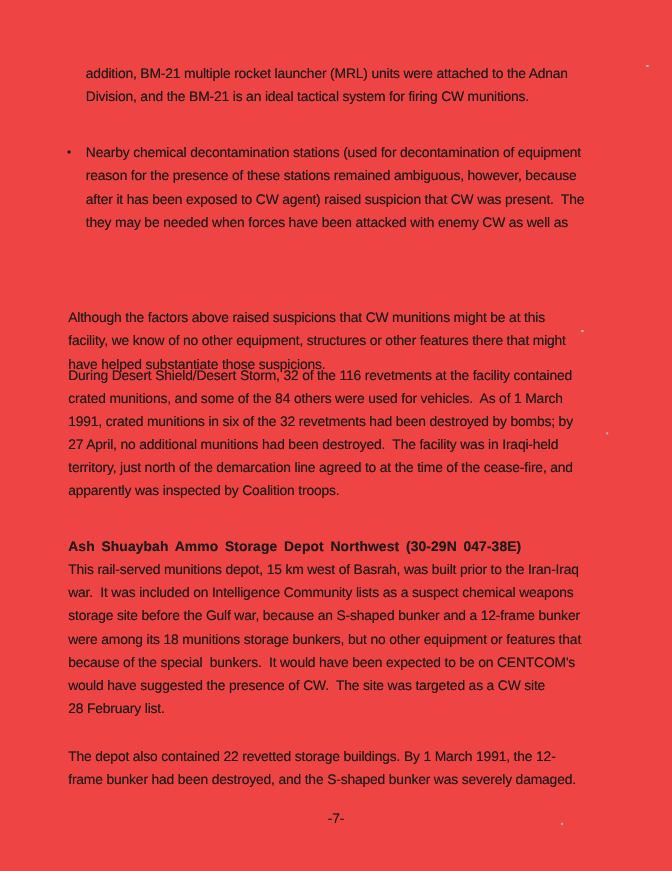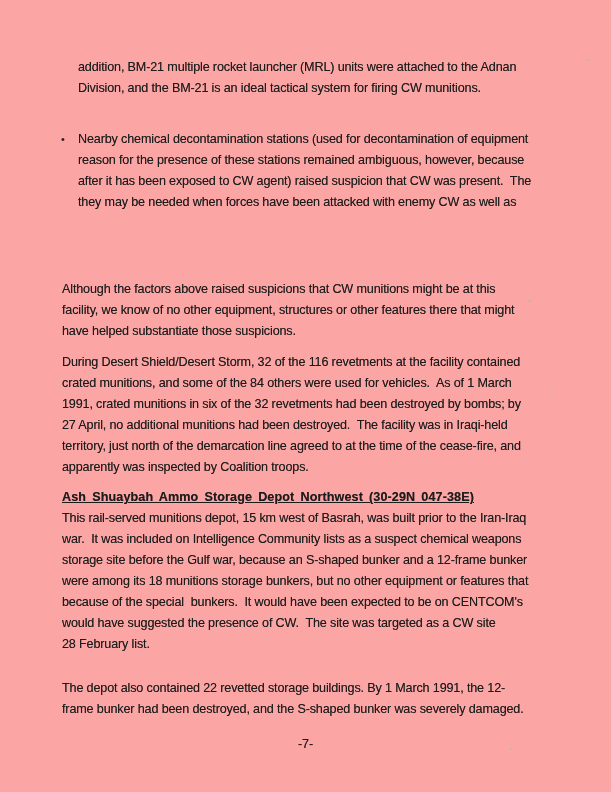--- a/index.html
+++ b/index.html
@@ -5,41 +5,40 @@
   html, body {
     margin: 0;
     padding: 0;
     background: #e8e8e8;
   }
   .page {
     position: relative;
     width: 611px;
     height: 792px;
     margin: 0 auto;
-    background: #fca5a5;
+    background: #ef4444;
     overflow: hidden;
     font-family: "Liberation Sans", "DejaVu Sans", sans-serif;
     color: #1c1c1c;
     font-size: 12.6px;
     letter-spacing: -0.15px;
   }
   .block {
     position: absolute;
   }
   .ln {
     white-space: pre;
     line-height: 21px;
     height: 21px;
     text-shadow: 0 0 0.5px rgba(20,20,20,0.55);
   }
   .heading-line {
     font-weight: bold;
     word-spacing: 2.5px;
     letter-spacing: 0.1px;
-    text-decoration: underline;
   }
   .bullet-marker {
     position: absolute;
     left: -17px;
     top: 0;
     line-height: 21px;
     font-size: 11px;
   }
   .footer {
     position: absolute;
@@ -73,21 +72,21 @@
     <div class="ln">after it has been exposed to CW agent) raised suspicion that CW was present.  The</div>
     <div class="ln">they may be needed when forces have been attacked with enemy CW as well as</div>
   </div>
 
   <div class="block" style="top:255px; left:62px;margin-top:24px;">
     <div class="ln">Although the factors above raised suspicions that CW munitions might be at this</div>
     <div class="ln">facility, we know of no other equipment, structures or other features there that might</div>
     <div class="ln">have helped substantiate those suspicions.</div>
   </div>
 
-  <div class="block" style="top:352px; left:62px;">
+  <div class="block" style="top:331px; left:62px;">
     <div class="ln">During Desert Shield/Desert Storm, 32 of the 116 revetments at the facility contained</div>
     <div class="ln">crated munitions, and some of the 84 others were used for vehicles.  As of 1 March</div>
     <div class="ln">1991, crated munitions in six of the 32 revetments had been destroyed by bombs; by</div>
     <div class="ln">27 April, no additional munitions had been destroyed.  The facility was in Iraqi-held</div>
     <div class="ln">territory, just north of the demarcation line agreed to at the time of the cease-fire, and</div>
     <div class="ln">apparently was inspected by Coalition troops.</div>
   </div>
 
   <div class="block" style="top:487px; left:62px;">
     <div class="ln heading-line">Ash Shuaybah Ammo Storage Depot Northwest (30-29N 047-38E)</div>

